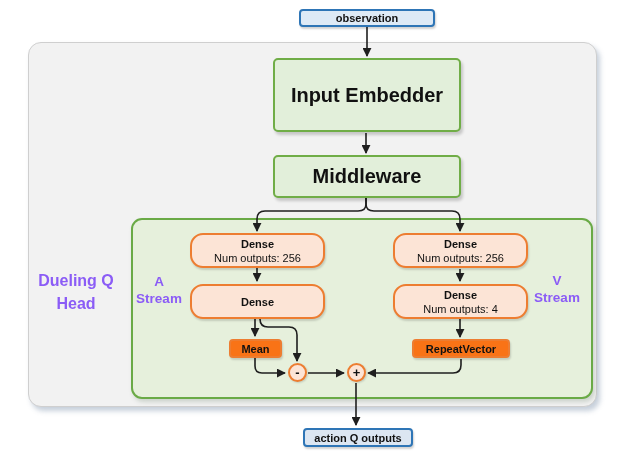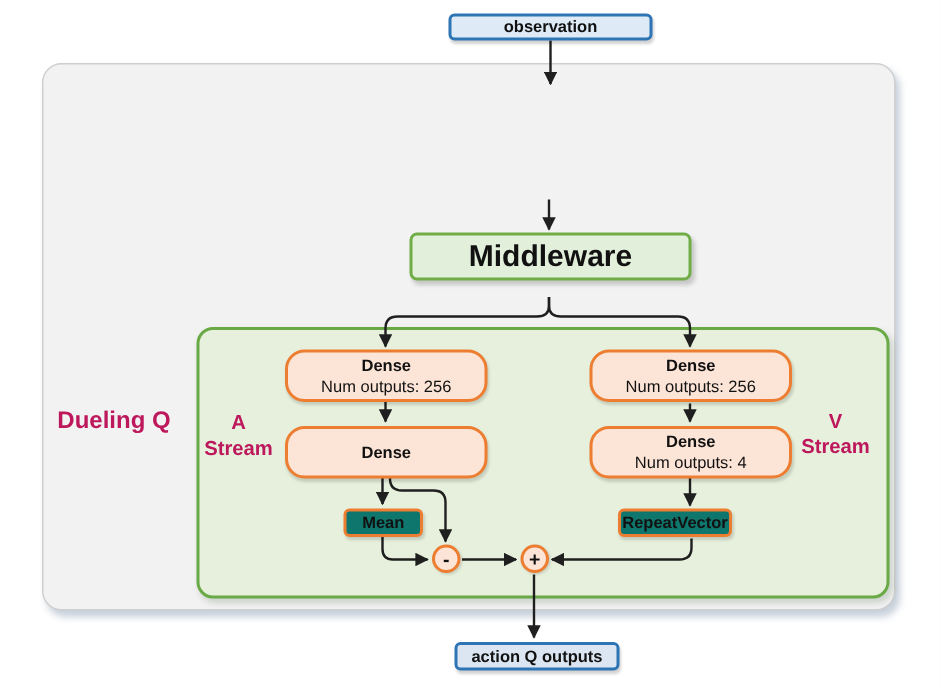--- a/index.html
+++ b/index.html
@@ -31,44 +31,45 @@
     background:#e2efda;border:2px solid #70ad47;border-radius:5px;
     font-weight:bold;font-size:20px;box-shadow:2px 3px 3px rgba(0,0,0,.18);
   }
   .orange-node{
     background:#fce4d6;border:2px solid #ed7d31;border-radius:13px;
     font-size:11px;box-shadow:1px 2px 2px rgba(0,0,0,.15);
     flex-direction:column;line-height:14px;
   }
   .orange-node .ttl{font-weight:bold;}
   .orange-small{
-    background:#0f766e;border:2px solid #ed7d31;border-radius:4px;
+    background:#f97316;border:2px solid #ed7d31;border-radius:4px;
     font-weight:bold;font-size:11px;box-shadow:1px 2px 2px rgba(0,0,0,.15);
   }
   .op-circle{
     width:19px;height:19px;border-radius:50%;
     background:#fce4d6;border:2px solid #ed7d31;
     font-weight:bold;font-size:13px;line-height:15px;
     box-shadow:1px 1px 2px rgba(0,0,0,.15);
   }
-  .side-label{z-index:10;text-align:center;font-weight:bold;color:#be185d;}
+  .side-label{z-index:10;text-align:center;font-weight:bold;color:#8b5cf6;}
   .dueling{left:20px;top:269px;width:112px;font-size:16px;line-height:23px;}
   .a-stream{left:130px;top:273px;width:58px;font-size:13.5px;line-height:17px;}
   .v-stream{left:527px;top:272px;width:60px;font-size:13.5px;line-height:17px;}
 </style>
 </head>
 <body>
 
 <div class="canvas">
 
   <div class="abs outer-gray"></div>
   <div class="abs inner-green"></div>
 
   <div class="abs side-label dueling">
     <div>Dueling Q</div>
+    <div>Head</div>
   </div>
   <div class="abs side-label a-stream">
     <div>A</div>
     <div>Stream</div>
   </div>
   <div class="abs side-label v-stream">
     <div>V</div>
     <div>Stream</div>
   </div>
 
@@ -90,22 +91,23 @@
       <path d="M255,357 L255,366 Q255,373 262,373 L285,373" marker-end="url(#ah)"></path>
       <path d="M308,373 L344,373" marker-end="url(#ah)"></path>
       <path d="M460,318 L460,337" marker-end="url(#ah)"></path>
       <path d="M461,359 L461,365 Q461,373 453,373 L368,373" marker-end="url(#ah)"></path>
       <path d="M356,383 L356,425" marker-end="url(#ah)"></path>
     </g>
   </svg>
 
   <div class="abs node blue-node" style="left:299px;top:9px;width:136px;height:18px;">observation</div>
 
+  <div class="abs node green-node" style="left:273px;top:58px;width:188px;height:74px;">Input Embedder</div>
 
-  <div class="abs node green-node" style="left:273px;top:155px;width:188px;height:32px;">Middleware</div>
+  <div class="abs node green-node" style="left:273px;top:155px;width:188px;height:43px;">Middleware</div>
 
   <div class="abs node orange-node" style="left:190px;top:233px;width:135px;height:35px;">
     <div class="ttl">Dense</div>
     <div>Num outputs: 256</div>
   </div>
 
   <div class="abs node orange-node" style="left:190px;top:284px;width:135px;height:35px;">
     <div class="ttl">Dense</div>
   </div>
 
@@ -114,21 +116,21 @@
     <div>Num outputs: 256</div>
   </div>
 
   <div class="abs node orange-node" style="left:393px;top:284px;width:135px;height:35px;">
     <div class="ttl">Dense</div>
     <div>Num outputs: 4</div>
   </div>
 
   <div class="abs node orange-small" style="left:229px;top:339px;width:53px;height:19px;">Mean</div>
 
-  <div class="abs node orange-small" style="left:412px;top:339px;width:76px;height:19px;">RepeatVector</div>
+  <div class="abs node orange-small" style="left:412px;top:339px;width:98px;height:19px;">RepeatVector</div>
 
   <div class="abs node op-circle" style="left:288px;top:363px;">-</div>
 
   <div class="abs node op-circle" style="left:347px;top:363px;">+</div>
 
   <div class="abs node blue-node" style="left:303px;top:428px;width:110px;height:19px;background:#dce6f2;">action Q outputs</div>
 
 </div>
 
 </body></html>

